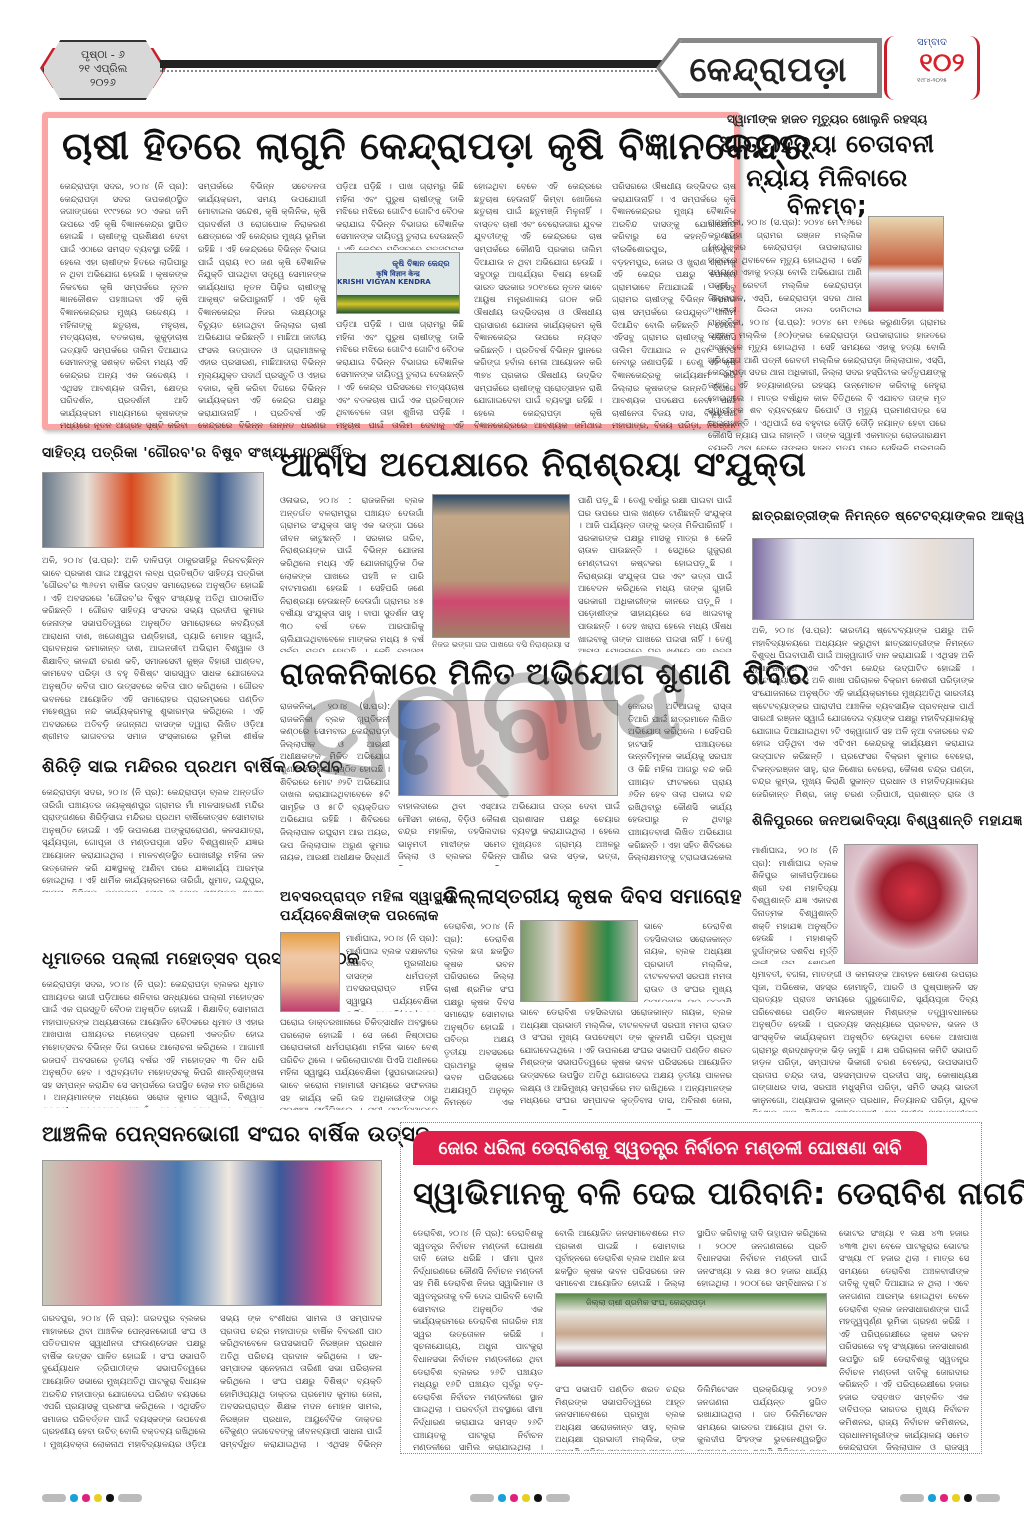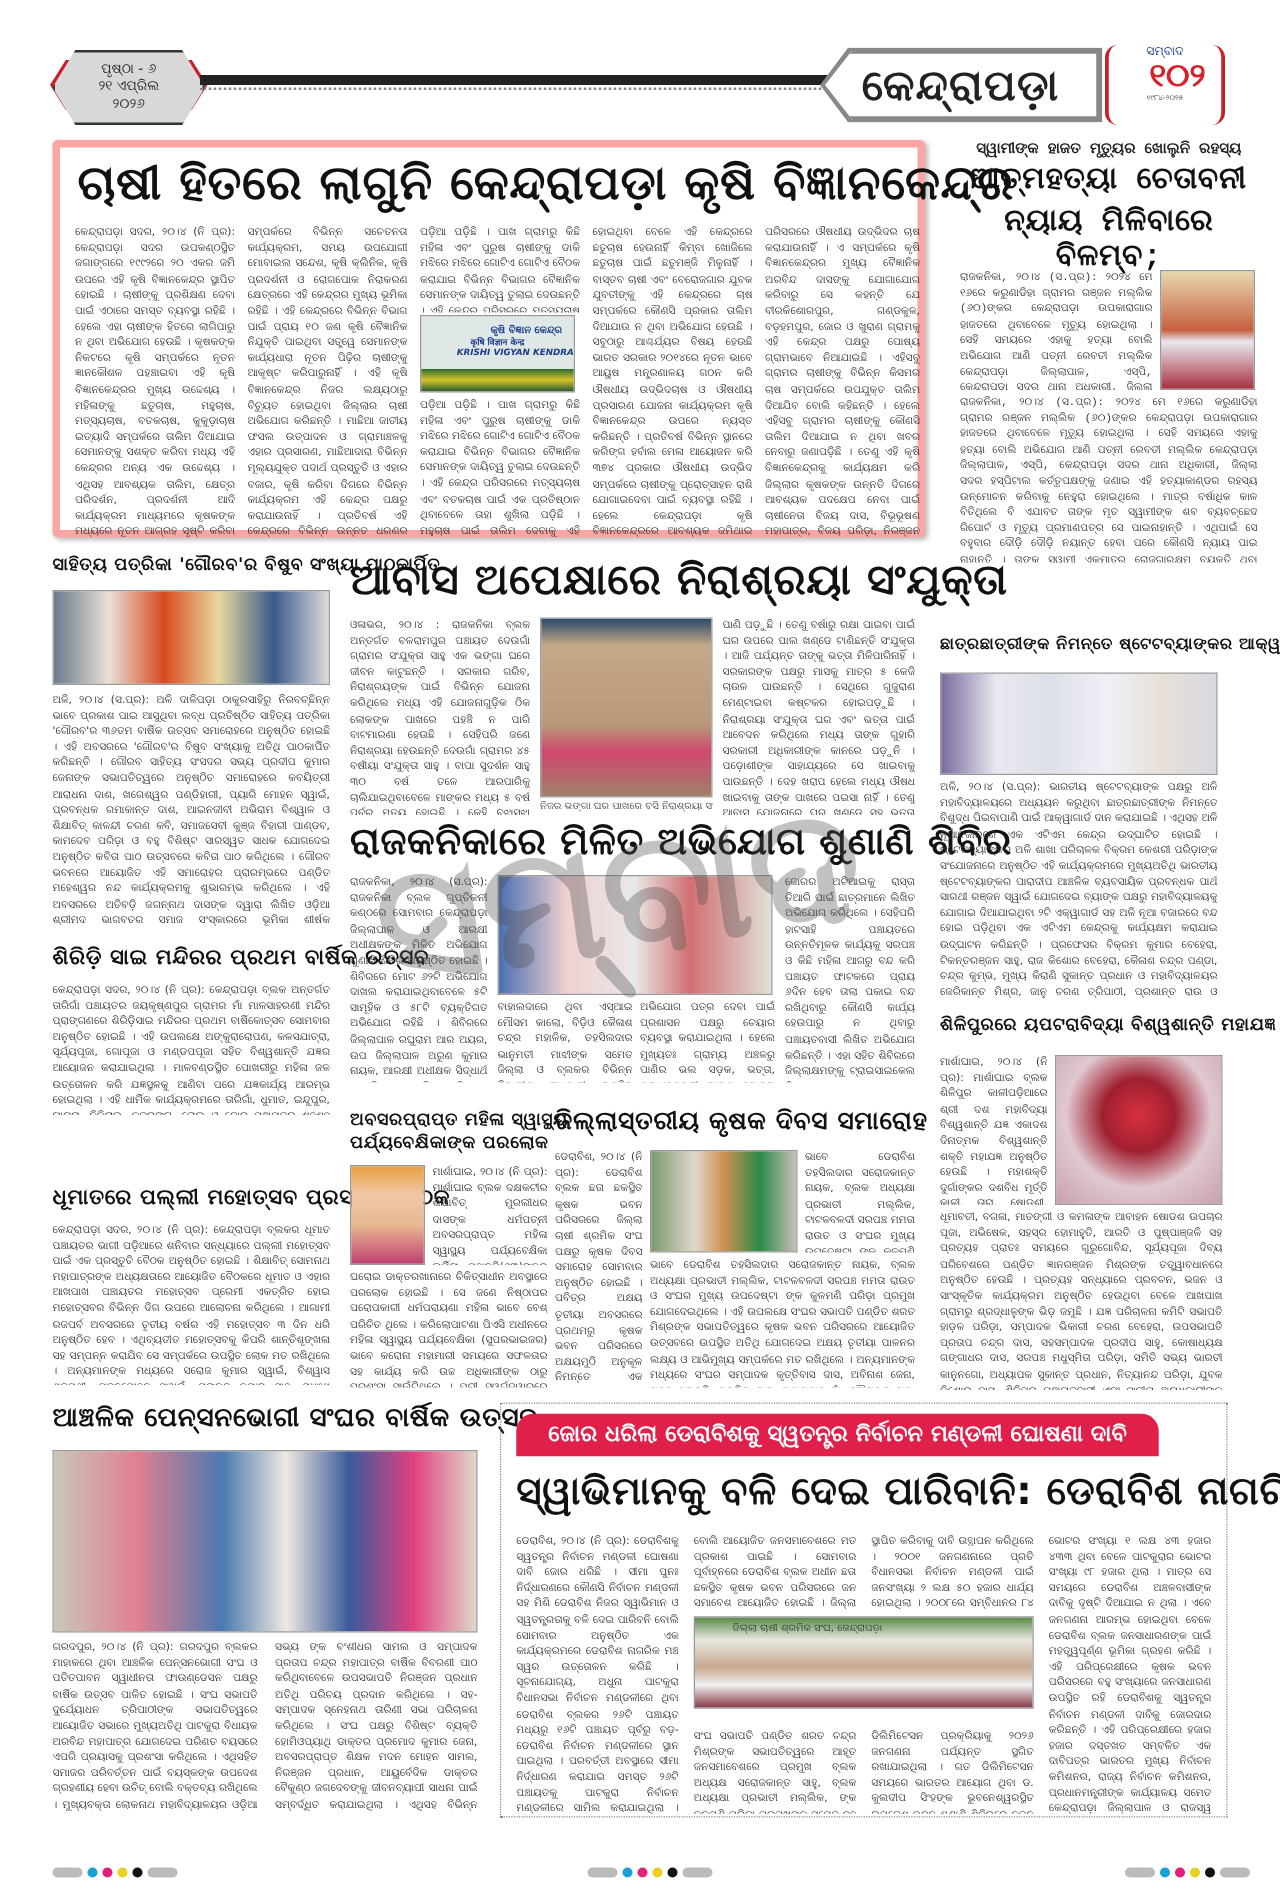--- a/index.html
+++ b/index.html
@@ -50,28 +50,28 @@
 </div>
 
 <div class="abs box" style="left:42px; top:112px; width:698px; height:318px;">
   <div class="headline" style="position:absolute; left:14px; top:6px; font-size:38px; white-space:nowrap;">ଚାଷୀ ହିତରେ ଲାଗୁନି କେନ୍ଦ୍ରାପଡ଼ା କୃଷି ବିଜ୍ଞାନକେନ୍ଦ୍ର</div>
   <div class="col body-text" style="left:12px; top:62px; width:128px; height:250px;">କେନ୍ଦ୍ରାପଡ଼ା ସଦର, ୨୦।୪ (ନି ପ୍ର): କେନ୍ଦ୍ରାପଡ଼ା ସଦର ଉପକଣ୍ଠସ୍ଥିତ ଜଗାଙ୍ଗରେ ୧୯୯୨ରେ ୨୦ ଏକର ଜମି ଉପରେ ଏହି କୃଷି ବିଜ୍ଞାନକେନ୍ଦ୍ର ସ୍ଥାପିତ ହୋଇଛି । ଚାଷୀଙ୍କୁ ପ୍ରଶିକ୍ଷଣ ଦେବା ପାଇଁ ଏଠାରେ ସମସ୍ତ ବ୍ୟବସ୍ଥା ରହିଛି । ହେଲେ ଏହା ଚାଷୀଙ୍କ ହିତରେ ଲାଗିପାରୁ ନ ଥିବା ଅଭିଯୋଗ ହେଉଛି । କୃଷକଙ୍କ ନିକଟରେ କୃଷି ସମ୍ପର୍କରେ ନୂତନ ଜ୍ଞାନକୌଶଳ ପହଞ୍ଚାଇବା ଏହି କୃଷି ବିଜ୍ଞାନକେନ୍ଦ୍ରର ମୁଖ୍ୟ ଉଦ୍ଦେଶ୍ୟ । ମହିଳାଙ୍କୁ ଛତୁଚାଷ, ମହୁଚାଷ, ମତ୍ସ୍ୟଚାଷ, ବତକଚାଷ, କୁକୁଡ଼ାଚାଷ ଇତ୍ୟାଦି ସମ୍ପର୍କରେ ତାଲିମ ଦିଆଯାଇ ସେମାନଙ୍କୁ ସଶକ୍ତ କରିବା ମଧ୍ୟ ଏହି କେନ୍ଦ୍ରର ଅନ୍ୟ ଏକ ଉଦ୍ଦେଶ୍ୟ । ଏଥିସହ ଆବଶ୍ୟକ ତାଲିମ, କ୍ଷେତ୍ର ପରିଦର୍ଶନ, ପ୍ରଦର୍ଶନୀ ଆଦି କାର୍ଯ୍ୟକ୍ରମ ମାଧ୍ୟମରେ କୃଷକଙ୍କ ମଧ୍ୟରେ ନୂତନ ଆଗ୍ରହ ସୃଷ୍ଟି କରିବା ମଧ୍ୟ ଏହାର ଦାୟିତ୍ୱ । ଏତଦ୍‌ବ୍ୟତୀତ କୃଷି</div>
   <div class="col body-text" style="left:150px; top:62px; width:128px; height:250px;">ସମ୍ପର୍କରେ ବିଭିନ୍ନ ସଚେତନତା କାର୍ଯ୍ୟକ୍ରମ, ସମୟ ଉପଯୋଗୀ ମୋବାଇଲ ସନ୍ଦେଶ, କୃଷି କ୍ଲିନିକ, କୃଷି ପ୍ରଦର୍ଶନୀ ଓ ରୋଗପୋକ ନିରାକରଣ କ୍ଷେତ୍ରରେ ଏହି କେନ୍ଦ୍ରର ମୁଖ୍ୟ ଭୂମିକା ରହିଛି । ଏହି କେନ୍ଦ୍ରରେ ବିଭିନ୍ନ ବିଭାଗ ପାଇଁ ପ୍ରାୟ ୧୦ ଜଣ କୃଷି ବୈଜ୍ଞାନିକ ନିଯୁକ୍ତି ପାଇଥିବା ସତ୍ତ୍ୱେ ସେମାନଙ୍କ କାର୍ଯ୍ୟଧାରା ନୂତନ ପିଢ଼ିର ଚାଷୀଙ୍କୁ ଆକୃଷ୍ଟ କରିପାରୁନାହିଁ । ଏହି କୃଷି ବିଜ୍ଞାନକେନ୍ଦ୍ର ନିଜର ଲକ୍ଷ୍ୟଠାରୁ ବିଚ୍ୟୁତ ହୋଇଥିବା ଜିଲ୍ଲାର ଚାଷୀ ଅଭିଯୋଗ କରିଛନ୍ତି । ମାଛିଆ ଜାତୀୟ ଫସଲ ଉତ୍ପାଦନ ଓ ଗ୍ରାମାଞ୍ଚଳକୁ ଏହାର ପ୍ରସାରଣ, ମାଛିଆଦାରା ବିଭିନ୍ନ ମୂଲ୍ୟଯୁକ୍ତ ପଦାର୍ଥ ପ୍ରସ୍ତୁତି ଓ ଏହାର ବଜାର, କୃଷି କରିବା ଦିଗରେ ବିଭିନ୍ନ କାର୍ଯ୍ୟକ୍ରମ ଏହି କେନ୍ଦ୍ର ପକ୍ଷରୁ କରାଯାଉନାହିଁ । ପ୍ରତିବର୍ଷ ଏହି କେନ୍ଦ୍ରରେ ବିଭିନ୍ନ ଉନ୍ନତ ଧରଣର ଧାନବିହନ ପ୍ରସ୍ତୁତି ପାଇଁ ୫ ଏକର ଜମି ରଖାଯାଇଥିବା ବେଳେ ସେହି ଜମି</div>
   <div class="col body-text" style="left:288px; top:62px; width:128px; height:70px;">ପଡ଼ିଆ ପଡ଼ିଛି । ପାଖ ଗ୍ରାମରୁ କିଛି ମହିଳା ଏବଂ ପୁରୁଷ ଚାଷୀଙ୍କୁ ଡାକି ମଝିରେ ମଝିରେ ଗୋଟିଏ ଗୋଟିଏ ବୈଠକ କରାଯାଇ ବିଭିନ୍ନ ବିଭାଗର ବୈଜ୍ଞାନିକ ସେମାନଙ୍କ ଦାୟିତ୍ୱ ତୁଲାଇ ଦେଉଛନ୍ତି । ଏହି କେନ୍ଦ୍ର ପରିସରରେ ମତ୍ସ୍ୟଚାଷ ଏବଂ ବତକଚାଷ ପାଇଁ ଏକ ପ୍ରତିଷ୍ଠାନ ଥିବାବେଳେ ତାହା ଶୁଖିଲା ପଡ଼ିଛି । ମହୁଚାଷ ପାଇଁ ତାଲିମ ଦେବାକୁ ଏହି କେନ୍ଦ୍ର ଘରୋଇ ଅନୁଦାନ ଦେଇ ଗୋଟିଏ ମାତ୍ର ଛଣା ମହୁବାକ୍ସ ରହିଛି । ହେଲେ ସେଥିରେ କେବେ ମହୁମାଛି ରହୁଥିବା ଦେଖିବାକୁ ମିଳୁନାହିଁ । ଛତୁଚାଷ ପାଇଁ ମହିଳାଙ୍କୁ ପ୍ରଶିକ୍ଷଣ ଦେବା ଏହି କେନ୍ଦ୍ରର ଏକ ଗୁରୁତ୍ୱପୂର୍ଣ୍ଣ କାର୍ଯ୍ୟ</div>
   <div class="photo" style="left:288px; top:134px; width:124px; height:62px; background:linear-gradient(#dfe8e6 0%, #dfe8e6 70%, #2a6a30 70%, #d6c428 85%, #2a5a30 100%);">
     <div style="text-align:center; font-size:8px; font-weight:bold; color:#1a3a8a; padding-top:6px;padding-left:46px;">କୃଷି ବିଜ୍ଞାନ କେନ୍ଦ୍ର</div>
     <div style="text-align:center; font-size:7px; font-weight:bold; color:#1a3a8a;">कृषि विज्ञान केन्द्र</div>
-    <div style="text-align:right; font-size:7px; font-weight:bold; color:#1a3a8a;font-style:italic;">KRISHI VIGYAN KENDRA</div>
+    <div style="text-align:left; font-size:7px; font-weight:bold; color:#1a3a8a;">KRISHI VIGYAN KENDRA</div>
   </div>
   <div class="col body-text" style="left:288px; top:200px; width:128px; height:112px;">ପଡ଼ିଆ ପଡ଼ିଛି । ପାଖ ଗ୍ରାମରୁ କିଛି ମହିଳା ଏବଂ ପୁରୁଷ ଚାଷୀଙ୍କୁ ଡାକି ମଝିରେ ମଝିରେ ଗୋଟିଏ ଗୋଟିଏ ବୈଠକ କରାଯାଇ ବିଭିନ୍ନ ବିଭାଗର ବୈଜ୍ଞାନିକ ସେମାନଙ୍କ ଦାୟିତ୍ୱ ତୁଲାଇ ଦେଉଛନ୍ତି । ଏହି କେନ୍ଦ୍ର ପରିସରରେ ମତ୍ସ୍ୟଚାଷ ଏବଂ ବତକଚାଷ ପାଇଁ ଏକ ପ୍ରତିଷ୍ଠାନ ଥିବାବେଳେ ତାହା ଶୁଖିଲା ପଡ଼ିଛି । ମହୁଚାଷ ପାଇଁ ତାଲିମ ଦେବାକୁ ଏହି କେନ୍ଦ୍ର ଘରୋଇ ଅନୁଦାନ ଦେଇ ଗୋଟିଏ ମାତ୍ର ଛଣା ମହୁବାକ୍ସ ରହିଛି । ହେଲେ ସେଥିରେ କେବେ ମହୁମାଛି ରହୁଥିବା ଦେଖିବାକୁ ମିଳୁନାହିଁ । ଛତୁଚାଷ ପାଇଁ ମହିଳାଙ୍କୁ ପ୍ରଶିକ୍ଷଣ ଦେବା ଏହି କେନ୍ଦ୍ରର ଏକ ଗୁରୁତ୍ୱପୂର୍ଣ୍ଣ କାର୍ଯ୍ୟ</div>
   <div class="col body-text" style="left:426px; top:62px; width:128px; height:250px;">ହୋଇଥିବା ବେଳେ ଏହି କେନ୍ଦ୍ରରେ ଛତୁଚାଷ ହେଉନାହିଁ କିମ୍ବା ଖୋଜିଲେ ଛତୁଚାଷ ପାଇଁ ଛତୁମଞ୍ଜି ମିଳୁନାହିଁ । ବାସ୍ତବ ଚାଷୀ ଏବଂ ବେରୋଜଗାର ଯୁବକ ଯୁବତୀଙ୍କୁ ଏହି କେନ୍ଦ୍ରରେ ଚାଷ ସମ୍ପର୍କରେ କୌଣସି ପ୍ରକାର ତାଲିମ ଦିଆଯାଉ ନ ଥିବା ଅଭିଯୋଗ ହେଉଛି । ସବୁଠାରୁ ଆଶ୍ଚର୍ଯ୍ୟର ବିଷୟ ହେଉଛି ଭାରତ ସରକାର ୨୦୧୪ରେ ନୂତନ ଭାବେ ଆୟୁଷ ମନ୍ତ୍ରଣାଳୟ ଗଠନ କରି ଔଷଧୀୟ ଉଦ୍ଭିଦଚାଷ ଓ ଔଷଧୀୟ ପ୍ରସାରଣ ଯୋଜନା କାର୍ଯ୍ୟକ୍ରମ କୃଷି ବିଜ୍ଞାନକେନ୍ଦ୍ର ଉପରେ ନ୍ୟସ୍ତ କରିଛନ୍ତି । ପ୍ରତିବର୍ଷ ବିଭିନ୍ନ ସ୍ଥାନରେ କରିଙ୍ଗ ହର୍ବାଲ ମେଳା ଆୟୋଜନ କରି ୩୭୪ ପ୍ରକାର ଔଷଧୀୟ ଉଦ୍ଭିଦ ସମ୍ପର୍କରେ ଚାଷୀଙ୍କୁ ପ୍ରୋତ୍ସାହନ ରାଶି ଯୋଗାଇଦେବା ପାଇଁ ବ୍ୟବସ୍ଥା ରହିଛି । ହେଲେ କେନ୍ଦ୍ରାପଡ଼ା କୃଷି ବିଜ୍ଞାନକେନ୍ଦ୍ରରେ ଆବଶ୍ୟକ ଜମିଥାଇ ମଧ୍ୟ ଏହି କେନ୍ଦ୍ର</div>
   <div class="col body-text" style="left:564px; top:62px; width:124px; height:250px;">ପରିସରରେ ଔଷଧୀୟ ଉଦ୍ଭିଦର ଚାଷ କରାଯାଉନାହିଁ । ଏ ସମ୍ପର୍କରେ କୃଷି ବିଜ୍ଞାନକେନ୍ଦ୍ରର ମୁଖ୍ୟ ବୈଜ୍ଞାନିକ ଅରବିନ୍ଦ ଦାସଙ୍କୁ ଯୋଗାଯୋଗ କରିବାରୁ ସେ କହନ୍ତି ଯେ ବୀରକିଶୋରପୁର, ଗଣ୍ଡକୁଳ, ବଡ଼ହମପୁର, ଜୋର ଓ ଖୁରାଣ ଗ୍ରାମକୁ ଏହି କେନ୍ଦ୍ର ପକ୍ଷରୁ ପୋଷ୍ୟ ଗ୍ରାମଭାବେ ନିଆଯାଇଛି । ଏହିସବୁ ଗ୍ରାମର ଚାଷୀଙ୍କୁ ବିଭିନ୍ନ କିସମର ଚାଷ ସମ୍ପର୍କରେ ଉପଯୁକ୍ତ ତାଲିମ ଦିଆଯିବ ବୋଲି କହିଛନ୍ତି । ହେଲେ ଏହିସବୁ ଗ୍ରାମର ଚାଷୀଙ୍କୁ କୌଣସି ତାଲିମ ଦିଆଯାଇ ନ ଥିବା ଖବର ନେବାରୁ ଜଣାପଡ଼ିଛି । ତେଣୁ ଏହି କୃଷି ବିଜ୍ଞାନକେନ୍ଦ୍ରକୁ କାର୍ଯ୍ୟକ୍ଷମ କରି ଜିଲ୍ଲାର କୃଷକଙ୍କ ଉନ୍ନତି ଦିଗରେ ଆବଶ୍ୟକ ପଦକ୍ଷେପ ନେବା ପାଇଁ ଚାଷୀନେତା ବିଜୟ ଦାସ, ବିଭୂଭୂଷଣ ମହାପାତ୍ର, ବିଜୟ ପରିଡ଼ା, ନିରଞ୍ଜନ ପରିଡ଼ା ପ୍ରମୁଖ ଦାବି କରିଛନ୍ତି ।</div>
 </div>
 
-<div class="abs" style="left:768px; top:112px; width:238px; height:340px;font-family:Liberation Mono, monospace;">
+<div class="abs" style="left:708px; top:112px; width:238px; height:340px;">
   <div style="font-size:12px; font-weight:bold; text-align:center;">ସ୍ୱାମୀଙ୍କ ହାଜତ ମୃତ୍ୟୁର ଖୋଲୁନି ରହସ୍ୟ</div>
   <div class="headline" style="font-size:24px; text-align:center; margin-top:4px;">ଆତ୍ମହତ୍ୟା ଚେତାବନୀ</div>
   <div class="headline" style="font-size:24px; text-align:center; margin-top:6px;">ନ୍ୟାୟ ମିଳିବାରେ ବିଳମ୍ବ;</div>
   <div class="photo" style="left:160px; top:104px; width:76px; height:96px; background:linear-gradient(#e8d8b0, #c66040 50%, #e8e8ef 60%, #a83040);"></div>
   <div class="body-text" style="position:absolute; left:0; top:104px; width:154px; height:96px;">ରାଜକନିକା, ୨୦।୪ (ସ.ପ୍ର): ୨୦୨୪ ମେ ୧୬ରେ କରୁଣାଡିହା ଗ୍ରାମର ରଞ୍ଜନ ମଲ୍ଲିକ (୬୦)ଙ୍କର କେନ୍ଦ୍ରାପଡ଼ା ଉପକାରାଗାର ହାଜତରେ ଥିବାବେଳେ ମୃତ୍ୟୁ ହୋଇଥିଲା । ସେହି ସମୟରେ ଏହାକୁ ହତ୍ୟା ବୋଲି ଅଭିଯୋଗ ଆଣି ପତ୍ନୀ ରେବତୀ ମଲ୍ଲିକ କେନ୍ଦ୍ରାପଡ଼ା ଜିଲ୍ଲାପାଳ, ଏସ୍‌ପି, କେନ୍ଦ୍ରାପଡ଼ା ସଦର ଥାନା ଅଧିକାରୀ, ଜିଲ୍ଲା ସଦର ହସ୍ପିଟାଲ କର୍ତ୍ତୃପକ୍ଷଙ୍କୁ ଜଣାଇ ଏହି ହତ୍ୟାକାଣ୍ଡର ରହସ୍ୟ ଉନ୍ମୋଚନ କରିବାକୁ ନେହୁରା ହୋଇଥିଲେ । ମାତ୍ର ବର୍ଷାଧିକ କାଳ ବିତିଥିଲେ ବି ଏଯାବତ ତାଙ୍କ ମୃତ ସ୍ୱାମୀଙ୍କ ଶବ ବ୍ୟବଚ୍ଛେଦ ରିପୋର୍ଟ ଓ ମୃତ୍ୟୁ ପ୍ରମାଣପତ୍ର ସେ ପାଇନାହାନ୍ତି । ଏଥିପାଇଁ ସେ ବହୁବାର ଦୌଡ଼ି ଦୌଡ଼ି ନୟାନ୍ତ ହେବା ପରେ କୌଣସି ନ୍ୟାୟ ପାଇ ନାହାନ୍ତି । ତାଙ୍କ ସ୍ୱାମୀ ଏକମାତ୍ର ରୋଜଗାରକ୍ଷମ ବ୍ୟକ୍ତି ଥିବା ବେଳେ ତାଙ୍କର ହାଜତ ମୃତ୍ୟୁ ପରେ ସେହିଭଳି ମୂଲମଜୁରି ଲାଗି ୩ ଝିଅ ଓ ଗୋଟିଏ ପୁଅଙ୍କୁ ପ୍ରତିପୋଷଣ କରି ଆସୁଛନ୍ତି । ସ୍ୱାମୀଙ୍କର ହାଜତରେ ହତ୍ୟା କରାଯାଇଥିବା ଭଳି ଜଘନ୍ୟ ଅଭିଯୋଗ ପରେ ବି ପ୍ରଶାସନ ତାଙ୍କୁ ନ୍ୟାୟ ଦେବାରେ ସାମାନ୍ୟତମ ଆନୁକମ୍ପା ଦେଖାଇ ନ ଥିବାରୁ ସେ ହତାଶ ହୋଇପଡ଼ିଛନ୍ତି । ତେଣୁ ସୋମବାର ଜିଲ୍ଲାପାଳଙ୍କ ଜନଅଭିଯୋଗ ଶୁଣାଣି ଶିବିରରେ ପହଞ୍ଚି ଏହି ହତ୍ୟା ମାମଲାରେ ଯଦି ନ୍ୟାୟ ନ ମିଳେ ତେବେ ସେ ତାଙ୍କ ପରିବାର ସହ ଜିଲ୍ଲାପାଳଙ୍କ କାର୍ଯ୍ୟାଳୟ ସମ୍ମୁଖରେ ଆତ୍ମହତ୍ୟା କରିବେ ବୋଲି ଧମକ ଦେଇଛନ୍ତି । ସ୍ୱାମୀଙ୍କ ମୃତ୍ୟୁ ପ୍ରମାଣପତ୍ର ମିଳି ନ ଥିବାରୁ ସେ ଅଦ୍ୟାବଧି ବିଧବା ଭତ୍ତା ପାଇବାରୁ ମଧ୍ୟ ବଞ୍ଚିତ ରହିଛନ୍ତି । ଏଭଳି ଏକ ସମ୍ବେଦନଶୀଳ ଘଟଣାରେ ଜିଲ୍ଲାପାଳ ସ୍ୱତନ୍ତ୍ର ଦୃଷ୍ଟି ଦେବାକୁ ବୁଦ୍ଧିଜୀବୀ ଦାବି କରିଛନ୍ତି ।</div>
   <div class="body-text" style="position:absolute; left:0; top:204px; width:238px; height:134px;">ରାଜକନିକା, ୨୦।୪ (ସ.ପ୍ର): ୨୦୨୪ ମେ ୧୬ରେ କରୁଣାଡିହା ଗ୍ରାମର ରଞ୍ଜନ ମଲ୍ଲିକ (୬୦)ଙ୍କର କେନ୍ଦ୍ରାପଡ଼ା ଉପକାରାଗାର ହାଜତରେ ଥିବାବେଳେ ମୃତ୍ୟୁ ହୋଇଥିଲା । ସେହି ସମୟରେ ଏହାକୁ ହତ୍ୟା ବୋଲି ଅଭିଯୋଗ ଆଣି ପତ୍ନୀ ରେବତୀ ମଲ୍ଲିକ କେନ୍ଦ୍ରାପଡ଼ା ଜିଲ୍ଲାପାଳ, ଏସ୍‌ପି, କେନ୍ଦ୍ରାପଡ଼ା ସଦର ଥାନା ଅଧିକାରୀ, ଜିଲ୍ଲା ସଦର ହସ୍ପିଟାଲ କର୍ତ୍ତୃପକ୍ଷଙ୍କୁ ଜଣାଇ ଏହି ହତ୍ୟାକାଣ୍ଡର ରହସ୍ୟ ଉନ୍ମୋଚନ କରିବାକୁ ନେହୁରା ହୋଇଥିଲେ । ମାତ୍ର ବର୍ଷାଧିକ କାଳ ବିତିଥିଲେ ବି ଏଯାବତ ତାଙ୍କ ମୃତ ସ୍ୱାମୀଙ୍କ ଶବ ବ୍ୟବଚ୍ଛେଦ ରିପୋର୍ଟ ଓ ମୃତ୍ୟୁ ପ୍ରମାଣପତ୍ର ସେ ପାଇନାହାନ୍ତି । ଏଥିପାଇଁ ସେ ବହୁବାର ଦୌଡ଼ି ଦୌଡ଼ି ନୟାନ୍ତ ହେବା ପରେ କୌଣସି ନ୍ୟାୟ ପାଇ ନାହାନ୍ତି । ତାଙ୍କ ସ୍ୱାମୀ ଏକମାତ୍ର ରୋଜଗାରକ୍ଷମ ବ୍ୟକ୍ତି ଥିବା ବେଳେ ତାଙ୍କର ହାଜତ ମୃତ୍ୟୁ ପରେ ସେହିଭଳି ମୂଲମଜୁରି ଲାଗି ୩ ଝିଅ ଓ ଗୋଟିଏ ପୁଅଙ୍କୁ ପ୍ରତିପୋଷଣ କରି ଆସୁଛନ୍ତି । ସ୍ୱାମୀଙ୍କର ହାଜତରେ ହତ୍ୟା କରାଯାଇଥିବା ଭଳି ଜଘନ୍ୟ ଅଭିଯୋଗ ପରେ ବି ପ୍ରଶାସନ ତାଙ୍କୁ ନ୍ୟାୟ ଦେବାରେ ସାମାନ୍ୟତମ ଆନୁକମ୍ପା ଦେଖାଇ ନ ଥିବାରୁ ସେ ହତାଶ ହୋଇପଡ଼ିଛନ୍ତି । ତେଣୁ ସୋମବାର ଜିଲ୍ଲାପାଳଙ୍କ ଜନଅଭିଯୋଗ ଶୁଣାଣି ଶିବିରରେ ପହଞ୍ଚି ଏହି ହତ୍ୟା ମାମଲାରେ ଯଦି ନ୍ୟାୟ ନ ମିଳେ ତେବେ ସେ ତାଙ୍କ ପରିବାର ସହ ଜିଲ୍ଲାପାଳଙ୍କ କାର୍ଯ୍ୟାଳୟ ସମ୍ମୁଖରେ ଆତ୍ମହତ୍ୟା କରିବେ ବୋଲି ଧମକ ଦେଇଛନ୍ତି । ସ୍ୱାମୀଙ୍କ ମୃତ୍ୟୁ ପ୍ରମାଣପତ୍ର ମିଳି ନ ଥିବାରୁ ସେ ଅଦ୍ୟାବଧି ବିଧବା ଭତ୍ତା ପାଇବାରୁ ମଧ୍ୟ ବଞ୍ଚିତ ରହିଛନ୍ତି । ଏଭଳି ଏକ ସମ୍ବେଦନଶୀଳ ଘଟଣାରେ ଜିଲ୍ଲାପାଳ ସ୍ୱତନ୍ତ୍ର ଦୃଷ୍ଟି ଦେବାକୁ ବୁଦ୍ଧିଜୀବୀ ଦାବି କରିଛନ୍ତି ।</div>
 </div>
 
 <div class="abs" style="left:42px; top:444px; width:222px; height:300px;">
   <div class="headline" style="font-size:14px; white-space:nowrap;">ସାହିତ୍ୟ ପତ୍ରିକା 'ଗୌରବ'ର ବିଷୁବ ସଂଖ୍ୟା ପାଠକାର୍ପିତ</div>
@@ -122,21 +122,21 @@
   <div class="body-text" style="position:absolute; left:76px; top:122px; width:212px; height:104px;">ଭାବେ ଡେରାବିଶ ତହସିଲଦାର ସରୋଜକାନ୍ତ ନାୟକ, ବ୍ଲକ ଅଧ୍ୟକ୍ଷା ପ୍ରଭାତୀ ମଲ୍ଲିକ, ଟାଟଳବଳଦୀ ସରପଞ୍ଚ ମମତା ରାଉତ ଓ ସଂଘର ମୁଖ୍ୟ ଉପଦେଷ୍ଟା ଙ୍କ କୁଳମଣି ପରିଡ଼ା ପ୍ରମୁଖ ଯୋଗଦେଇଥିଲେ । ଏହି ଉପଲକ୍ଷେ ସଂଘର ସଭାପତି ପଣ୍ଡିତ ଶରତ ମିଶ୍ରଙ୍କ ସଭାପତିତ୍ୱରେ କୃଷକ ଭବନ ପରିସରରେ ଆୟୋଜିତ ଉତ୍ସବରେ ଉପସ୍ଥିତ ଅତିଥି ଯୋଗଦେଇ ଅକ୍ଷୟ ତୃତୀୟା ପାଳନର ଲକ୍ଷ୍ୟ ଓ ଆଭିମୁଖ୍ୟ ସମ୍ପର୍କରେ ମତ ରଖିଥିଲେ । ଅନ୍ୟମାନଙ୍କ ମଧ୍ୟରେ ସଂଘର ସମ୍ପାଦକ କୃତ୍ତିବାସ ଦାସ, ଅବିନାଶ ଜେନା, ମଦନ ମହାନ୍ତି, ପ୍ରମିଳା ଦାସ, ସାହାଜାହାନ ଖାଁ, ଗୌରାଙ୍ଗ ସାହୁ, ଅକ୍ଷୟ ତ୍ରିପାଠୀ, ଅନନ୍ତ କର, ରବୀନ୍ଦ୍ର ମହାରଣା, ଅଞ୍ଜନ ପଲେଇ ପ୍ରମୁଖ କାର୍ଯ୍ୟକ୍ରମ ପରିଚାଳନା କରିଥିଲେ ।</div>
 </div>
 
 <div class="abs" style="left:752px; top:508px; width:238px; height:292px;">
   <div class="headline" style="font-size:13px; white-space:nowrap;">ଛାତ୍ରଛାତ୍ରୀଙ୍କ ନିମନ୍ତେ ଷ୍ଟେଟବ୍ୟାଙ୍କର ଆକ୍ୱାଗାର୍ଡ ଦାନ</div>
   <div class="photo" style="left:0; top:30px; width:222px; height:82px; background:linear-gradient(90deg,#7a6aa0,#e8e8f0 20%,#dde0e8 40%,#f0f0f8 60%,#e8e0d8 80%,#d8d8e0);"></div>
   <div class="body-text" style="position:absolute; left:0; top:116px; width:222px; height:176px;">ଅଳି, ୨୦।୪ (ସ.ପ୍ର): ଭାରତୀୟ ଷ୍ଟେଟବ୍ୟାଙ୍କ ପକ୍ଷରୁ ଅଳି ମହାବିଦ୍ୟାଳୟରେ ଅଧ୍ୟୟନ କରୁଥିବା ଛାତ୍ରଛାତ୍ରୀଙ୍କ ନିମନ୍ତେ ବିଶୁଦ୍ଧ ପିଇବାପାଣି ପାଇଁ ଆକ୍ୱାଗାର୍ଡ ଦାନ କରାଯାଇଛି । ଏଥିସହ ଅଳି ନୂଆବଜାରରେ ଏକ ଏଟିଏମ କେନ୍ଦ୍ର ଉଦ୍‌ଘାଟିତ ହୋଇଛି । ଷ୍ଟେଟବ୍ୟାଙ୍କର ଅଳି ଶାଖା ପରିଚାଳକ ବିକ୍ରମ କେଶରୀ ପରିଡ଼ାଙ୍କ ସଂଯୋଜନାରେ ଅନୁଷ୍ଠିତ ଏହି କାର୍ଯ୍ୟକ୍ରମରେ ମୁଖ୍ୟଅତିଥି ଭାରତୀୟ ଷ୍ଟେଟବ୍ୟାଙ୍କର ପାରାଦୀପ ଆଞ୍ଚଳିକ ବ୍ୟବସାୟିକ ପ୍ରବନ୍ଧକ ପାର୍ଥ ସାରଥୀ ରଞ୍ଜନ ସ୍ୱାଇଁ ଯୋଗଦେଇ ବ୍ୟାଙ୍କ ପକ୍ଷରୁ ମହାବିଦ୍ୟାଳୟକୁ ଯୋଗାଇ ଦିଆଯାଇଥିବା ୨ଟି ଏକ୍ୱାଗାର୍ଡ ସହ ଅଳି ନୂଆ ବଜାରରେ ବନ୍ଦ ହୋଇ ପଡ଼ିଥିବା ଏକ ଏଟିଏମ କେନ୍ଦ୍ରକୁ କାର୍ଯ୍ୟକ୍ଷମ କରାଯାଇ ଉଦ୍‌ଘାଟନ କରିଛନ୍ତି । ପ୍ରଫେସର ବିକ୍ରମ କୁମାର ବେହେରା, ଟିକନ୍ତରଞ୍ଜନ ସାହୁ, ରାଜ କିଶୋର ବେହେରା, କୈଳାଶ ଚନ୍ଦ୍ର ପଣ୍ଡା, ଚନ୍ଦ୍ର କୁମ୍ଭ, ମୁଖ୍ୟ କିରାଣି ସୁକାନ୍ତ ପ୍ରଧାନ ଓ ମହାବିଦ୍ୟାଳୟର ଜେରିକାନ୍ତ ମିଶ୍ର, ଜାନୁ ଚରଣ ତ୍ରିପାଠୀ, ପ୍ରଶାନ୍ତ ରାଉ ଓ ହରେକୃଷ୍ଣ ବେହେରା ପ୍ରମୁଖ କର୍ମଚାରୀ ଉପସ୍ଥିତ ଥିଲେ । ସେହିଭଳି ମେଣ୍ଡପୁର ସରପଞ୍ଚଙ୍କ ପ୍ରତିନିଧି ଶେଖ ଡେଗଲଙ୍କ ସହ ବିଶିଷ୍ଟ ବ୍ୟକ୍ତିଙ୍କ ଉପସ୍ଥିତିରେ ନୂଆବଜାର ଅଳି ହାଟସ୍ଥଳ ନିକଟସ୍ଥ ଷ୍ଟେଟବ୍ୟାଙ୍କ ଏଟିଏମକୁ ପୁଣି କାର୍ଯ୍ୟକ୍ଷମ କରାଯାଇ ଉଦ୍‌ଘାଟନ କରାଯାଇଛି ।</div>
 </div>
 
 <div class="abs" style="left:752px; top:812px; width:238px; height:300px;">
-  <div class="headline" style="font-size:14px; white-space:nowrap;">ଶିଳିପୁରରେ ୟପଟରାବିଦ୍ୟା ବିଶ୍ୱଶାନ୍ତି ମହାଯଜ୍ଞ</div>
+  <div class="headline" style="font-size:14px; white-space:nowrap;">ଶିଳିପୁରରେ ଜନଅଭାବିଦ୍ୟା ବିଶ୍ୱଶାନ୍ତି ମହାଯଜ୍ଞ</div>
   <div class="body-text" style="position:absolute; left:0; top:32px; width:86px; height:120px;">ମାର୍ଶାଘାଇ, ୨୦।୪ (ନି ପ୍ର): ମାର୍ଶାଘାଇ ବ୍ଲକ ଶିଳିପୁର କାଳୀପଡ଼ିଆରେ ଶ୍ରୀ ଦଶ ମହାବିଦ୍ୟା ବିଶ୍ୱଶାନ୍ତି ଯଜ୍ଞ ଏକାଦଶ ଦିନାତ୍ମକ ବିଶ୍ୱଶାନ୍ତି ଶକ୍ତି ମହାଯଜ୍ଞ ଅନୁଷ୍ଠିତ ହେଉଛି । ମହାଶକ୍ତି ଦୁର୍ଗାଙ୍କର ଦଶବିଧ ମୂର୍ତ୍ତି କାଳୀ, ତାରା, ଷୋଡ଼ଶୀ, ଭୁବନେଶ୍ୱରୀ, ଭୈରବୀ, ଛିନ୍ନମସ୍ତା,</div>
   <div class="photo" style="left:92px; top:32px; width:134px; height:120px; background:radial-gradient(circle at 50% 40%, #d83040 0%, #a02030 30%, #e0c8d0 60%, #c8a0b0 100%);"></div>
   <div class="body-text" style="position:absolute; left:0; top:156px; width:226px; height:144px;">ଧୂମାବତୀ, ବଗଳା, ମାତଙ୍ଗୀ ଓ କମଳାଙ୍କ ଆବାହନ ଷୋଡଶ ଉପଚାର ପୂଜା, ଅଭିଷେକ, ସହସ୍ର ହୋମାହୁତି, ଆରତି ଓ ପୁଷ୍ପାଞ୍ଜଳି ସହ ପ୍ରତ୍ୟହ ପ୍ରାତଃ ସମୟରେ ଗୁରୁଗୋବିନ୍ଦ, ସୂର୍ଯ୍ୟପୂଜା ଦିବ୍ୟ ପରିବେଶରେ ପଣ୍ଡିତ ଜ୍ଞାନରଞ୍ଜନ ମିଶ୍ରଙ୍କ ତତ୍ତ୍ୱାବଧାନରେ ଅନୁଷ୍ଠିତ ହେଉଛି । ପ୍ରତ୍ୟହ ସନ୍ଧ୍ୟାରେ ପ୍ରବଚନ, ଭଜନ ଓ ସାଂସ୍କୃତିକ କାର୍ଯ୍ୟକ୍ରମ ଅନୁଷ୍ଠିତ ହେଉଥିବା ବେଳେ ଆଖପାଖ ଗ୍ରାମରୁ ଶ୍ରଦ୍ଧାଳୁଙ୍କ ଭିଡ଼ ଜମୁଛି । ଯଜ୍ଞ ପରିଚାଳନା କମିଟି ସଭାପତି ହାଡ଼ଳ ପରିଡ଼ା, ସମ୍ପାଦକ ଭିକାରୀ ଚରଣ ବେହେରା, ଉପସଭାପତି ପ୍ରତାପ ଚନ୍ଦ୍ର ଦାସ, ସହସମ୍ପାଦକ ପ୍ରଦୀପ ସାହୁ, କୋଷାଧ୍ୟକ୍ଷ ଗଙ୍ଗାଧର ଦାସ, ସରପଞ୍ଚ ମଧୁସ୍ମିତା ପରିଡ଼ା, ସମିତି ସଭ୍ୟ ଭାରତୀ କାନୁନଗୋ, ଅଧ୍ୟାପକ ସୁକାନ୍ତ ପ୍ରଧାନ, ନିତ୍ୟାନନ୍ଦ ପରିଡ଼ା, ଯୁବକ କିଶୋର ଦାସ, ଶିଳିପୁର ପଞ୍ଚାୟତବାସୀ ଏବଂ ସ୍ଥାନୀୟ ଅନାଧିକାରୀଙ୍କ ସହଯୋଗରେ କାର୍ଯ୍ୟକ୍ରମ ଅନୁଷ୍ଠିତ ହେଉଛି । ଆସନ୍ତା ୨୪ ତାରିଖରେ ପୂର୍ଣ୍ଣାହୁତି ବିଧାନିବ ।</div>
 </div>
 
 <div class="abs" style="left:42px; top:1122px; width:346px; height:330px;">
   <div class="headline" style="font-size:21px; white-space:nowrap;">ଆଞ୍ଚଳିକ ପେନ୍‌ସନଭୋଗୀ ସଂଘର ବାର୍ଷିକ ଉତ୍ସବ</div>
   <div class="photo" style="left:0; top:38px; width:340px; height:146px; background:linear-gradient(90deg,#c8c8b8 0%,#e08090 20%,#4a7ab0 40%,#f0e8e0 55%,#3a5a9a 70%,#e04080 85%,#e0d8c8 100%);"></div>
   <div class="body-text" style="position:absolute; left:0; top:190px; width:164px; height:140px;">ଗରଦପୁର, ୨୦।୪ (ନି ପ୍ର): ଗରଦପୁର ବ୍ଲକର ମାହାକରେ ଥିବା ଆଞ୍ଚଳିକ ପେନ୍‌ସନଭୋଗୀ ସଂଘ ଓ ପତିତପାବନ ସ୍ୱାଧୀନତା ଫାଉଣ୍ଡେସନ ପକ୍ଷରୁ ବାର୍ଷିକ ଉତ୍ସବ ପାଳିତ ହୋଇଛି । ସଂଘ ସଭାପତି ଦୁର୍ଯ୍ୟୋଧନ ତ୍ରିପାଠୀଙ୍କ ସଭାପତିତ୍ୱରେ ଆୟୋଜିତ ସଭାରେ ମୁଖ୍ୟଅତିଥି ପାଟକୁରା ବିଧାୟକ ଅରବିନ୍ଦ ମହାପାତ୍ର ଯୋଗଦେଇ ପରିଣତ ବୟସରେ ଏପରି ପ୍ରୟାସକୁ ପ୍ରଶଂସା କରିଥିଲେ । ଏଥିସହିତ ସମାଜର ପରିବର୍ତ୍ତନ ପାଇଁ ବୟସ୍କଙ୍କ ଉପଦେଶ ଗ୍ରହଣୀୟ ହେବା ଉଚିତ୍ ବୋଲି ବକ୍ତବ୍ୟ ରଖିଥିଲେ । ମୁଖ୍ୟବକ୍ତା ଲୋକନାଥ ମହାବିଦ୍ୟାଳୟର ଓଡ଼ିଆ ଭାଷା ସାହିତ୍ୟ ବିଭାଗର ମୁଖ୍ୟ ଅଧ୍ୟାପିକା ଡ. ବିଚିତ୍ରା ମଂଜରୀ ତ୍ରିପାଠୀ, ସମ୍ମାନିତ ଅତିଥି ବ୍ଲକ ଅଧ୍ୟକ୍ଷ ଅଭୟ ମହାରାଜ, ତେଲକୁସୁମା ସରପଞ୍ଚ ପ୍ରଭାତ ନଳିନୀ ଜେନା ଓ ଭାରତୀୟ ଷ୍ଟେଟ ବ୍ୟାଙ୍କ ମହଳ ଶାଖା ପରିଚାଳକ ସୁରେଶ ଚନ୍ଦ୍ର ପୃଷ୍ଟି ଯୋଗଦେଇ ସଂଘର କାର୍ଯ୍ୟକୁ ପ୍ରଶଂସା କରିଥିଲେ । ବରିଷ୍ଠ</div>
   <div class="body-text" style="position:absolute; left:178px; top:190px; width:162px; height:140px;">ସଭ୍ୟ ଙ୍କ ବଂଶୀଧର ସାମଲ ଓ ସମ୍ପାଦକ ପ୍ରତାପ ଚନ୍ଦ୍ର ମହାପାତ୍ର ବାର୍ଷିକ ବିବରଣୀ ପାଠ କରିଥିବାବେଳେ ଉପସଭାପତି ନିରଞ୍ଜନ ପ୍ରଧାନ ଅତିଥି ପରିଚୟ ପ୍ରଦାନ କରିଥିଲେ । ସହ-ସମ୍ପାଦକ ସ୍ନେହନାଥ ତାରିଣୀ ସଭା ପରିଚାଳନା କରିଥିଲେ । ସଂଘ ପକ୍ଷରୁ ବିଶିଷ୍ଟ ବ୍ୟକ୍ତି ହୋମିଓପ୍ୟାଥି ଡାକ୍ତର ପ୍ରମୋଦ କୁମାର ଜେନା, ଅବସରପ୍ରାପ୍ତ ଶିକ୍ଷକ ମଦନ ମୋହନ ସାମଲ, ନିରଞ୍ଜନ ପ୍ରଧାନ, ଆୟୁର୍ବେଦିକ ଡାକ୍ତର ବୈକୁଣ୍ଠ ଜଗଦେବଙ୍କୁ ଜୀବନବ୍ୟାପୀ ସାଧନା ପାଇଁ ସମ୍ବର୍ଦ୍ଧିତ କରାଯାଇଥିଲା । ଏଥିସହ ବିଭିନ୍ନ ପ୍ରତିଯୋଗିତାର କୃତୀ ଛାତ୍ରଛାତ୍ରୀଙ୍କୁ ମେଧାବୃତ୍ତି ପ୍ରଦାନ କରାଯାଇଥିଲା । ଅପରପକ୍ଷରେ ଫାଉଣ୍ଡେସନର ସମ୍ପାଦିକା ତପସ୍ୱିନୀ ପଟ୍ଟନାୟକ ଧନ୍ୟବାଦ ଦେଇଥିଲେ । ଫାଉଣ୍ଡେସନ ସଭାପତି ପ୍ରତ୍ୟୁଷ ସ୍ୱରୂପ ମହାପାତ୍ରଙ୍କ ସମେତ ସଂଘର ସମସ୍ତ ସଭ୍ୟ ପରିଚାଳନାରେ ସହଯୋଗ କରିଥିଲେ ।</div>

